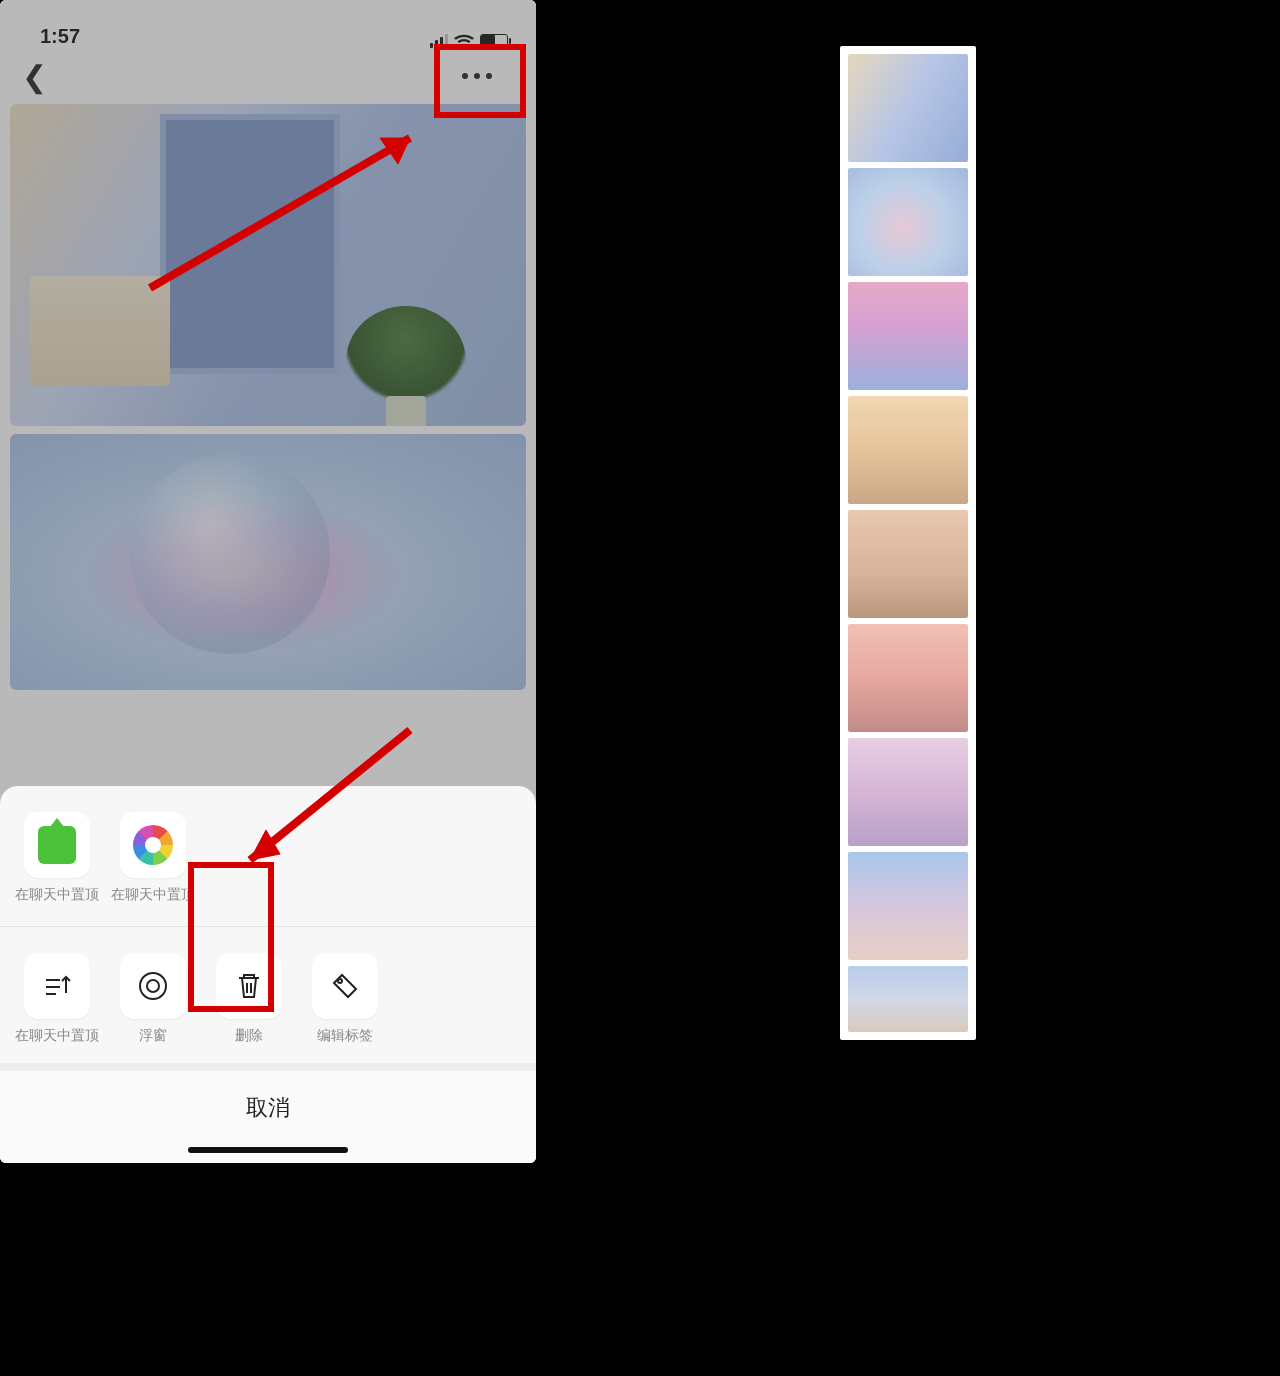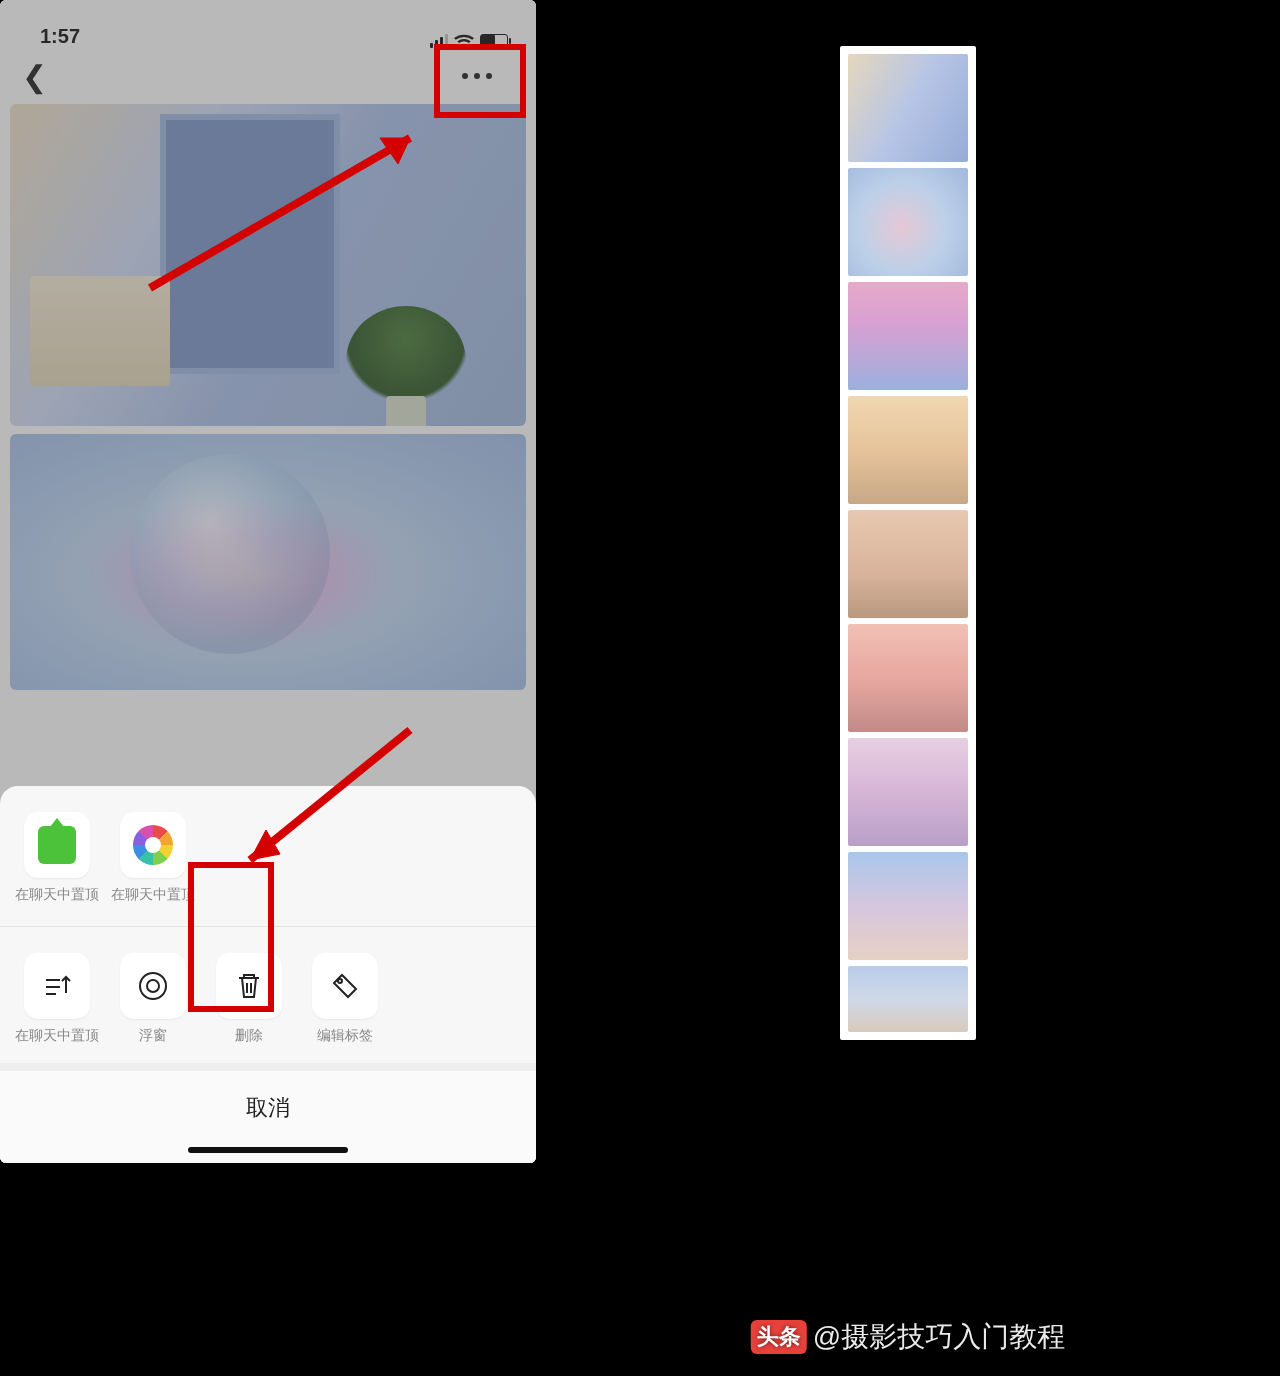--- a/index.html
+++ b/index.html
@@ -338,17 +338,13 @@
     <div class="thumb t1"></div>
     <div class="thumb t2"></div>
     <div class="thumb t3"></div>
     <div class="thumb t4"></div>
     <div class="thumb t5"></div>
     <div class="thumb t6"></div>
     <div class="thumb t7"></div>
     <div class="thumb t8"></div>
     <div class="thumb t9"></div>
   </div>
-  <div class="watermark">
-    <span class="wm-badge">头条</span>
-    <span>@摄影技巧入门教程</span>
-  </div>
 </div>
 
 </body></html>

